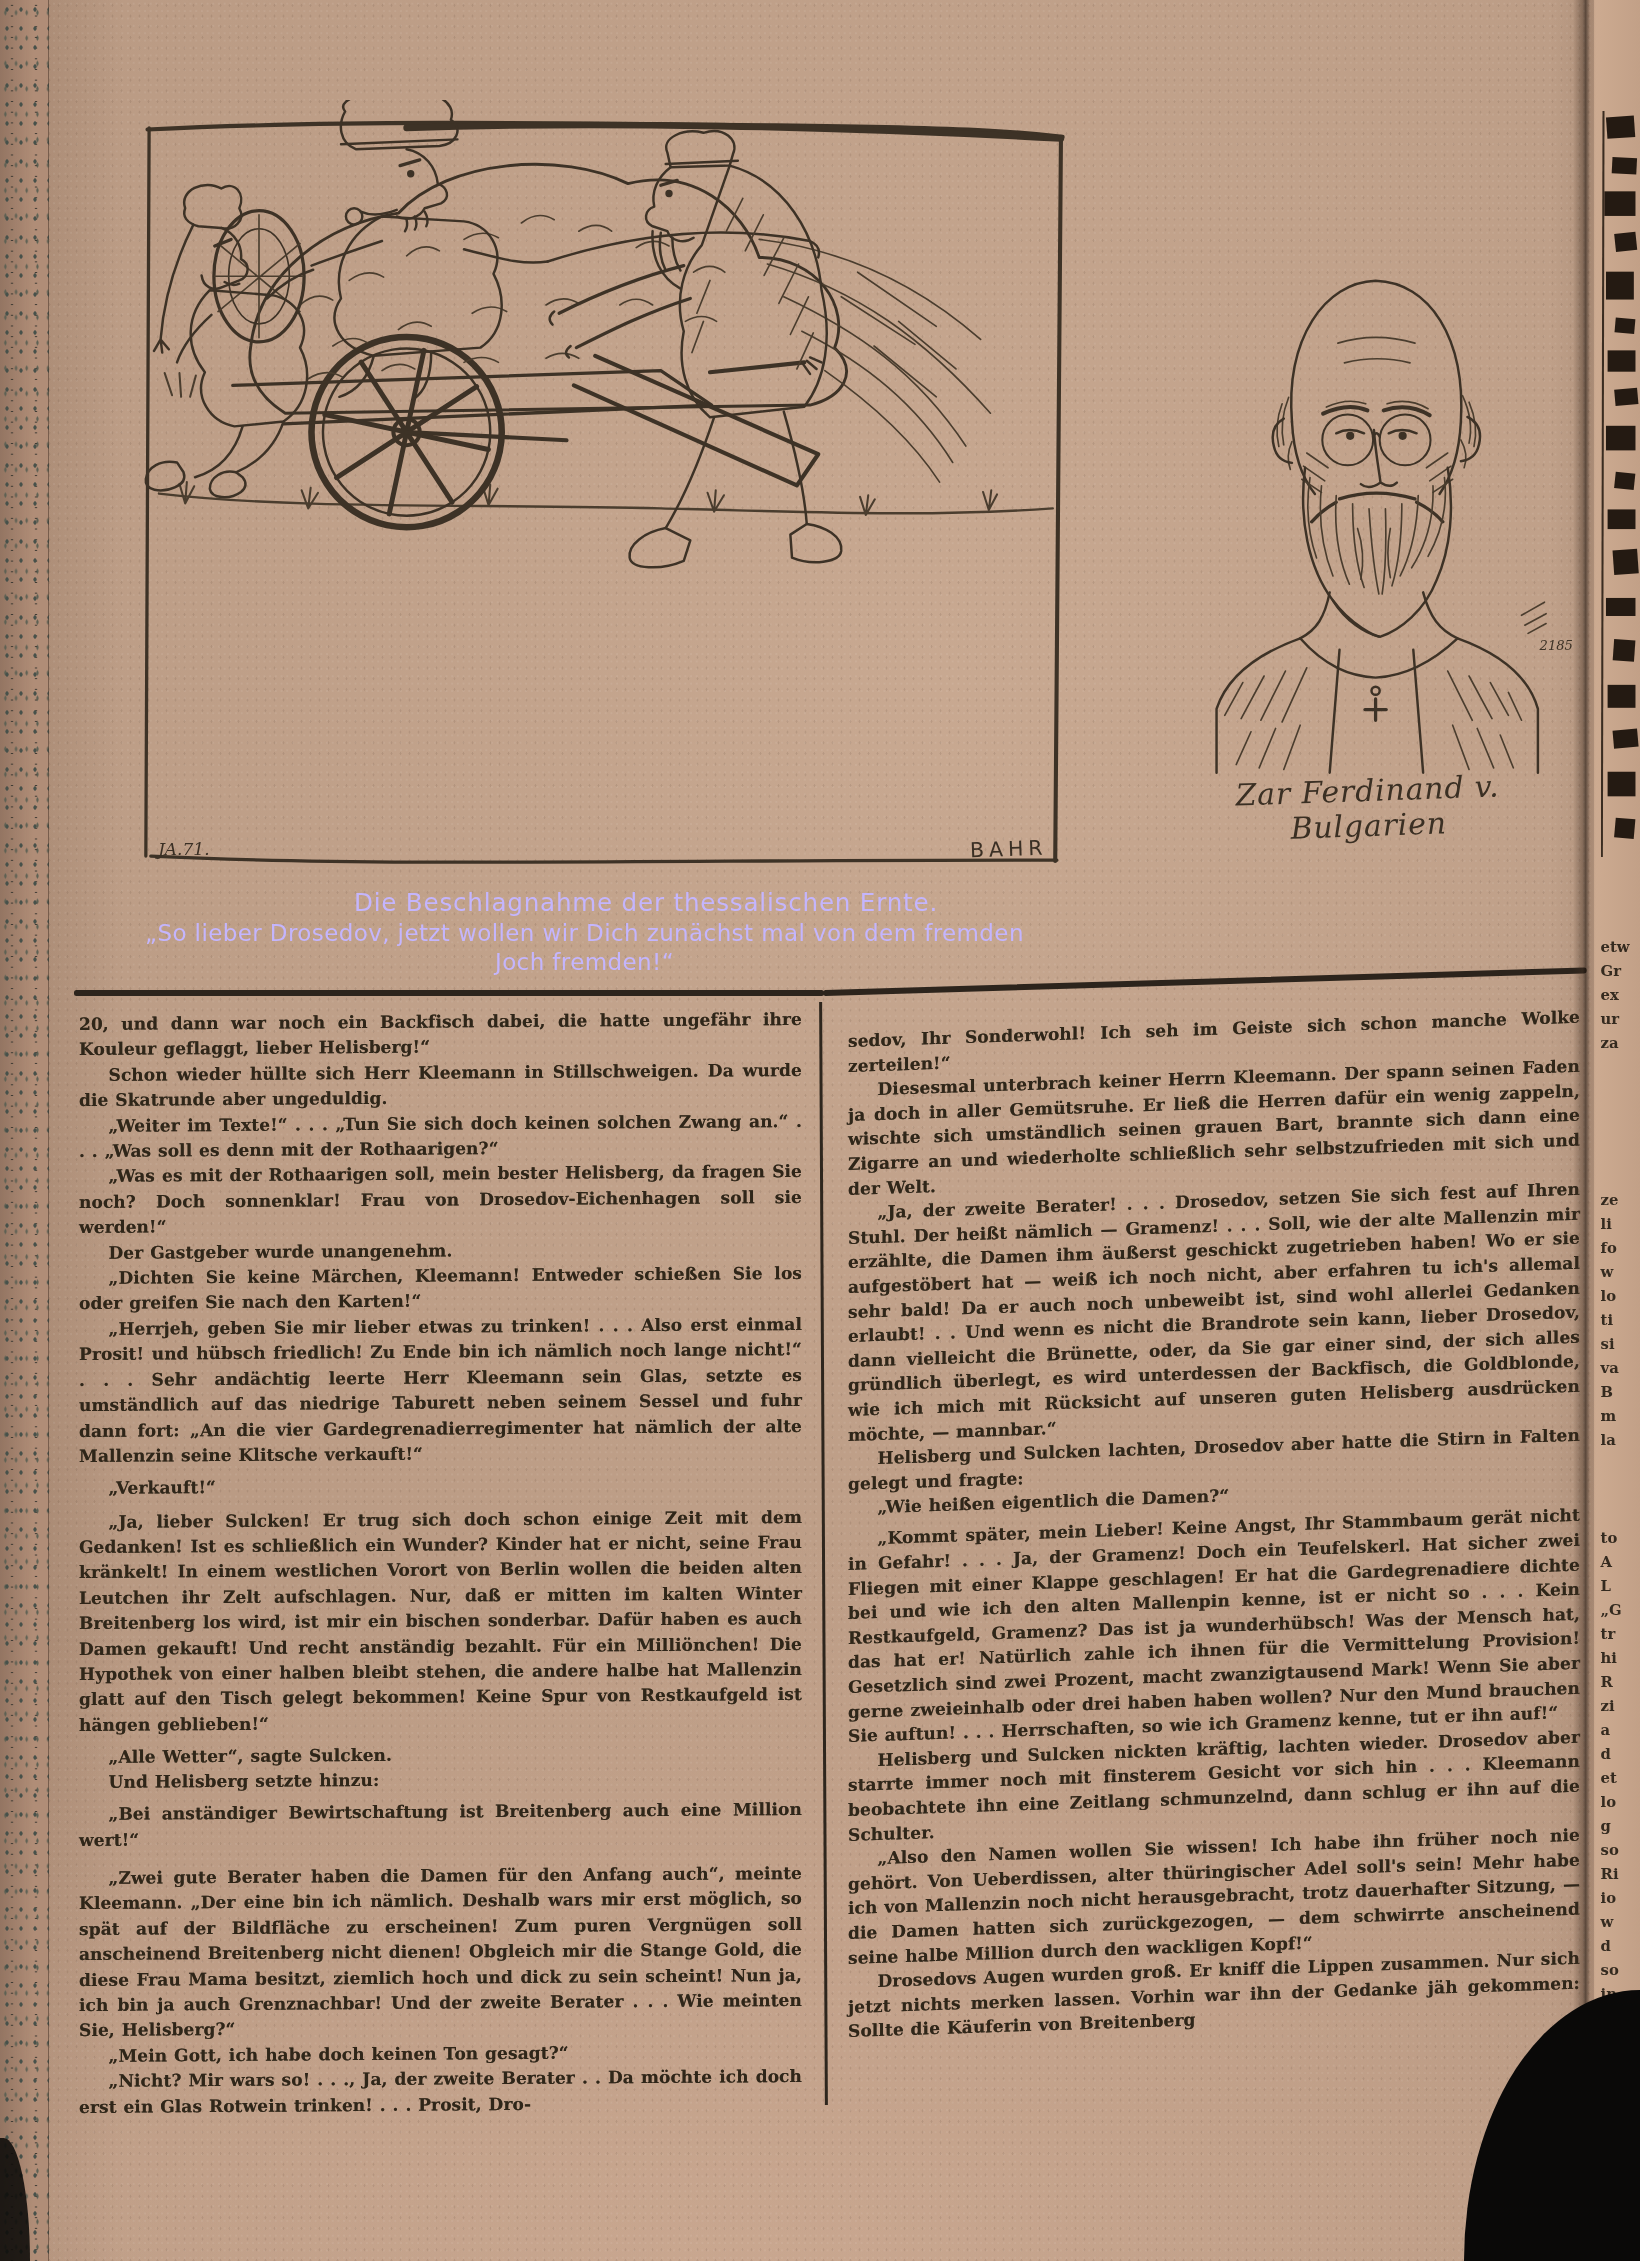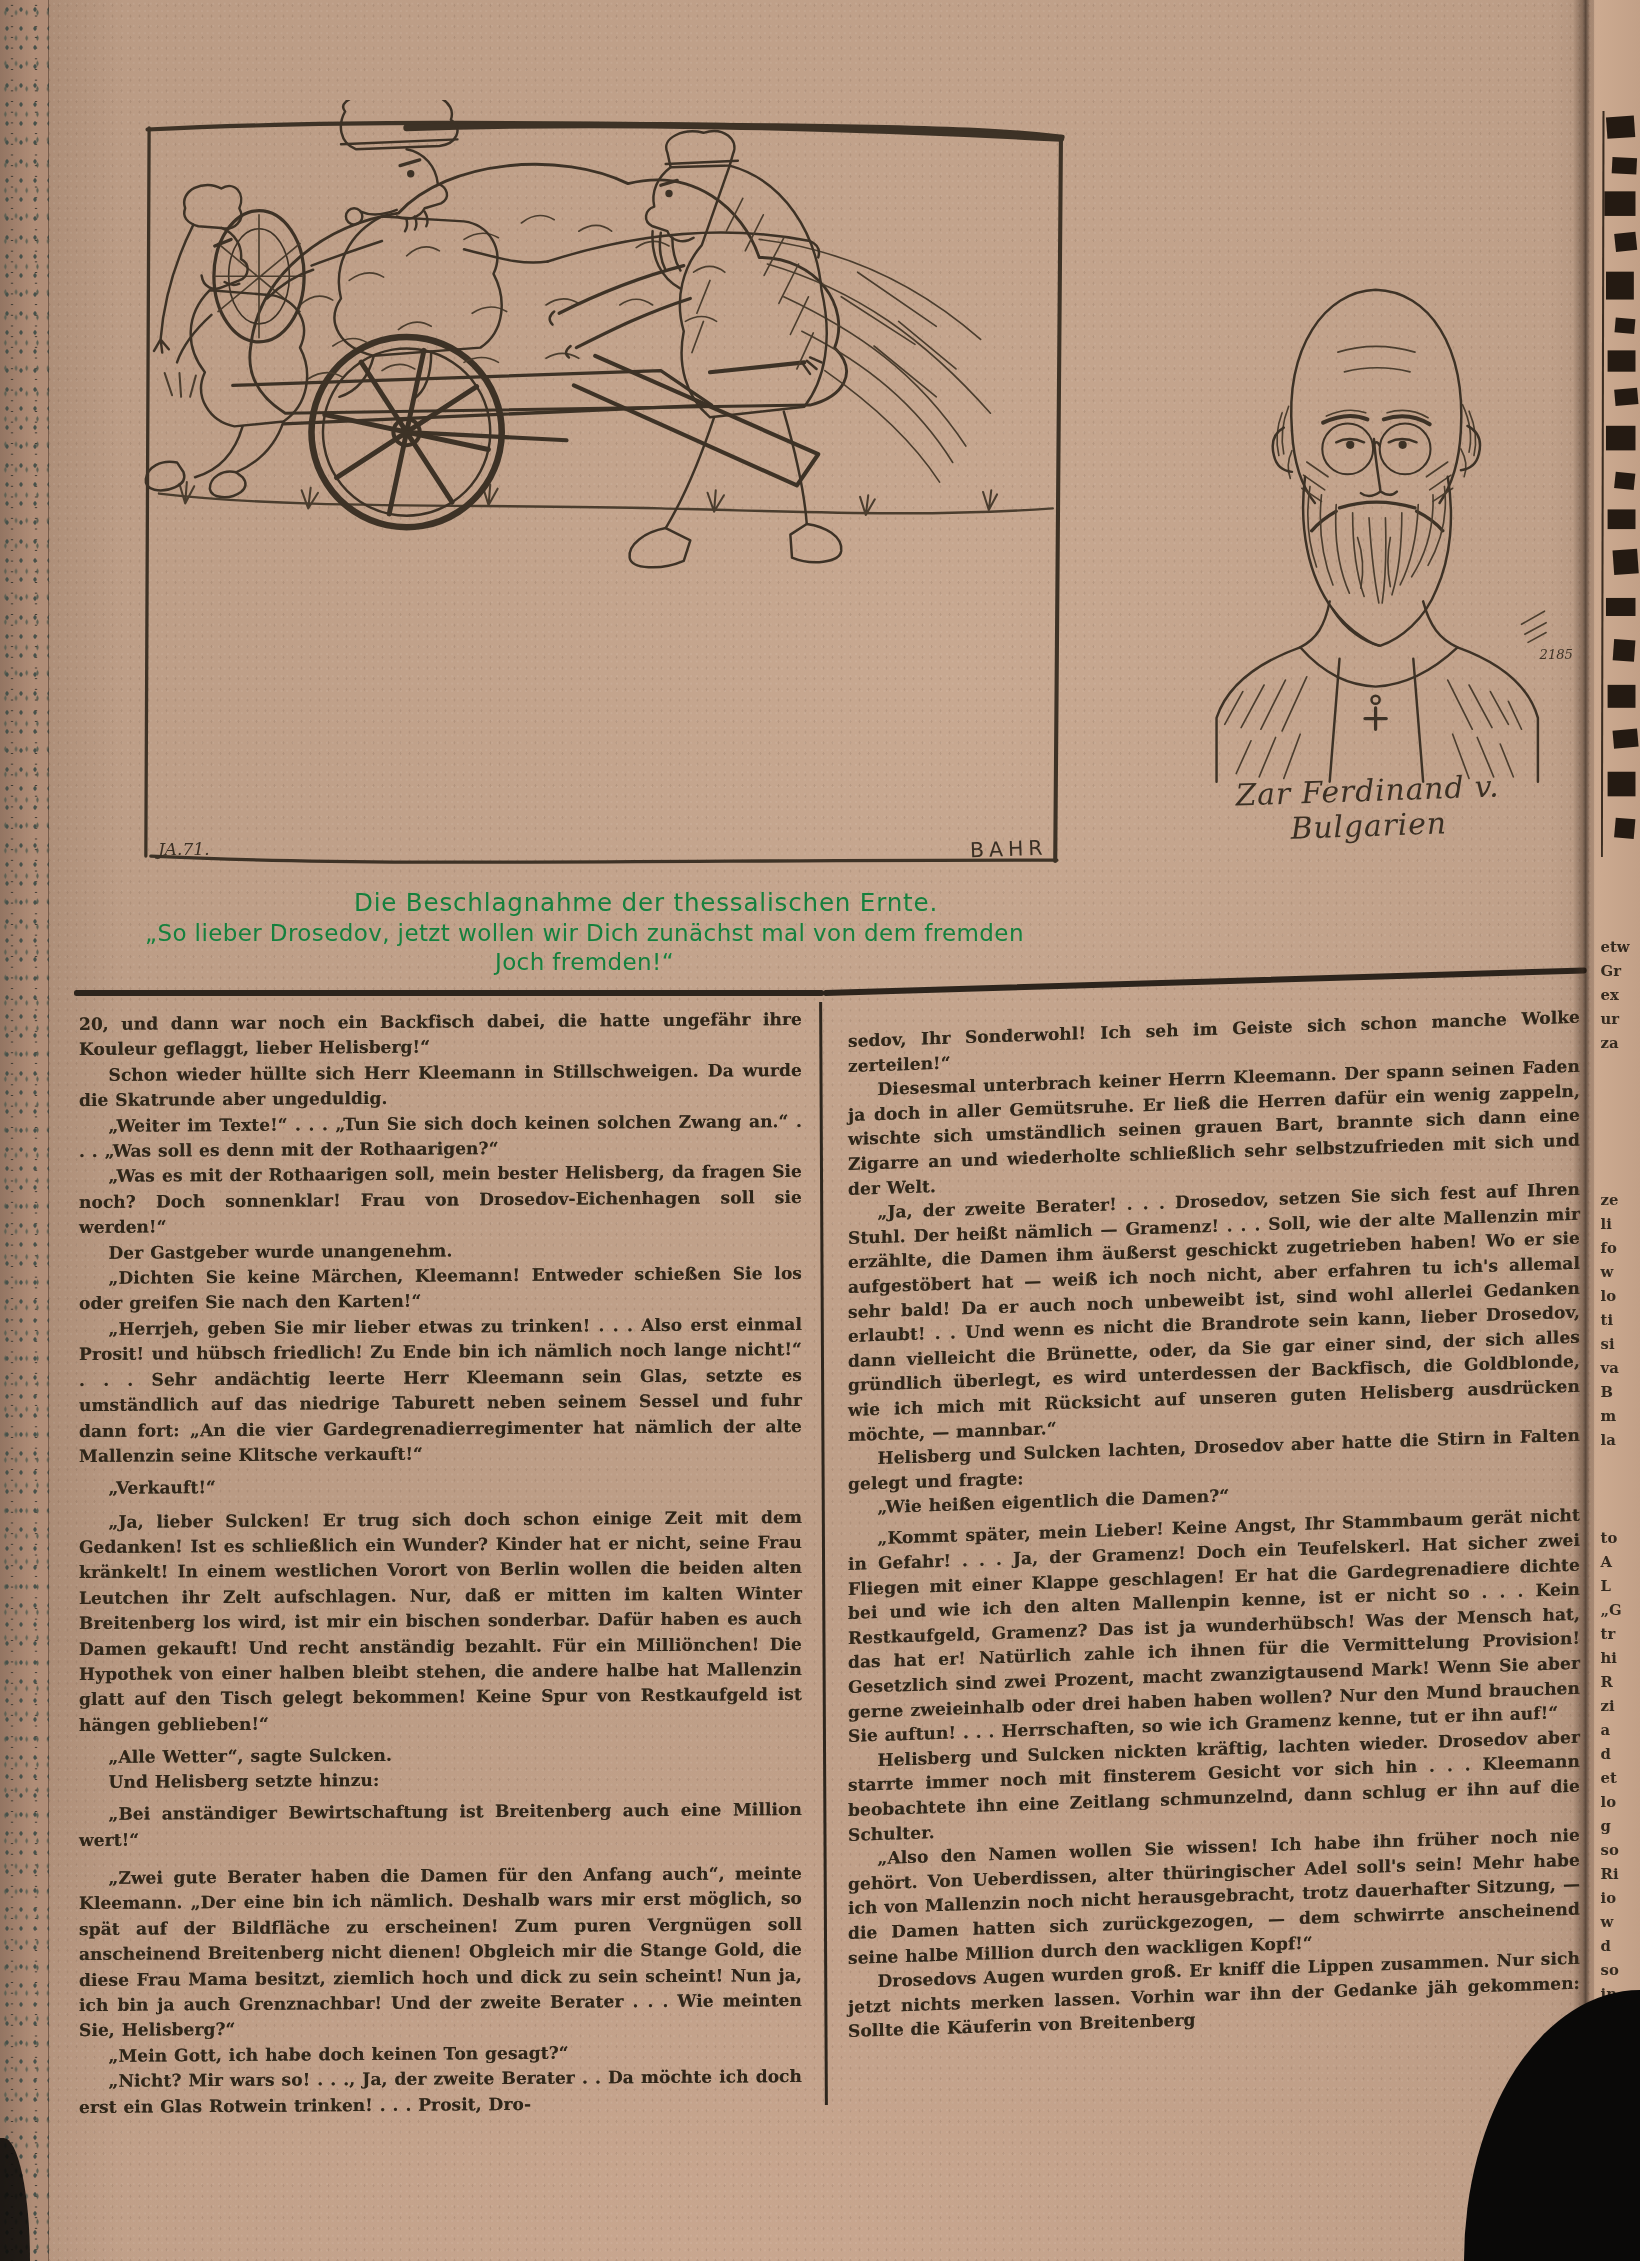--- a/index.html
+++ b/index.html
@@ -36,28 +36,28 @@
     border-top-left-radius:100% 100%;z-index:40;}
   #corner-bl{position:absolute;left:0;bottom:0;width:29.5px;height:123px;background:#0c0b09;
     border-top-right-radius:90% 100%;opacity:.88;z-index:40;}
   
   #cartoon{position:absolute;left:135px;top:100px;width:945px;height:779px;}
   #cartoon svg{width:100%;height:100%;}
   .sig-left{position:absolute;left:23px;bottom:19.7px;font-style:italic;font-size:17px;color:#3a2f24;text-align:center;}
   .sig-right{position:absolute;right:33px;bottom:18px;font-size:20.5px;letter-spacing:4.9px;
     color:#3a2f24;font-family:"DejaVu Sans",sans-serif;transform:rotate(-2deg);}
   
-  #portrait{position:absolute;left:1169px;top:216px;width:414px;height:574px;}
+  #portrait{position:absolute;left:1169px;top:207px;width:414px;height:574px;}
   #portrait svg{width:100%;height:100%;}
   #portrait-caption{position:absolute;left:1155px;top:773px;width:426px;text-align:center;
     font-style:italic;font-size:30px;color:#3a2f23;transform:rotate(-2deg);
     font-family:"DejaVu Serif",serif;letter-spacing:0.8px;}
   
   #caption{position:absolute;left:78px;top:887px;width:1013px;text-align:center;
-    color:#15803d;font-family:"DejaVu Sans",sans-serif;font-weight:500;}
+    color:#c4b5fd;font-family:"DejaVu Sans",sans-serif;font-weight:500;}
   #caption .c1{font-size:24.6px;line-height:31px;letter-spacing:0.8px;padding-left:123px;}
   #caption .c2{font-size:23px;line-height:30px;letter-spacing:0.4px;}
   #caption .c3{font-size:23px;line-height:29.5px;letter-spacing:0.4px;}
   
   .rule{position:absolute;height:5.7px;background:#2c241c;border-radius:2.5px;}
   #rule-left{left:74px;top:990px;width:750px;}
   #rule-right{left:823px;top:990px;width:764px;transform:rotate(-1.7deg);transform-origin:0 50%;}
   #divider{position:absolute;left:822px;top:1002px;width:3.3px;height:1103px;background:#2e261d;
     transform:rotate(-.3deg);}
   

